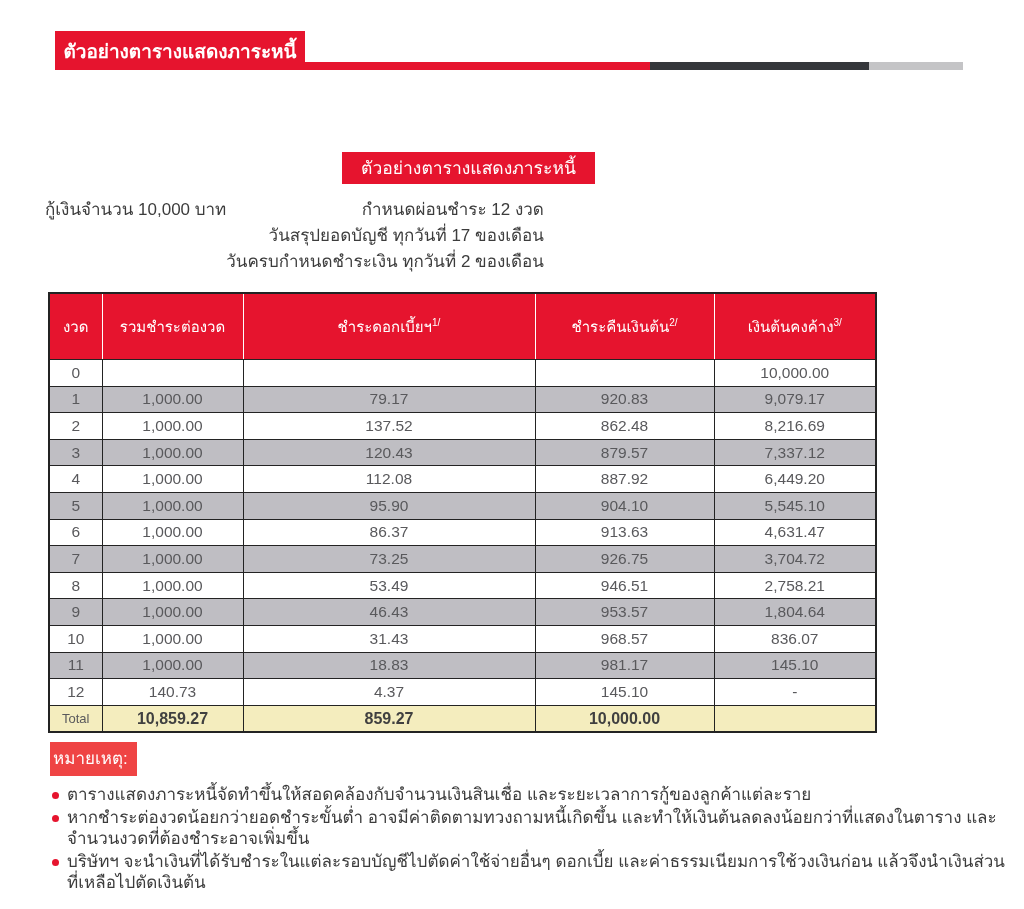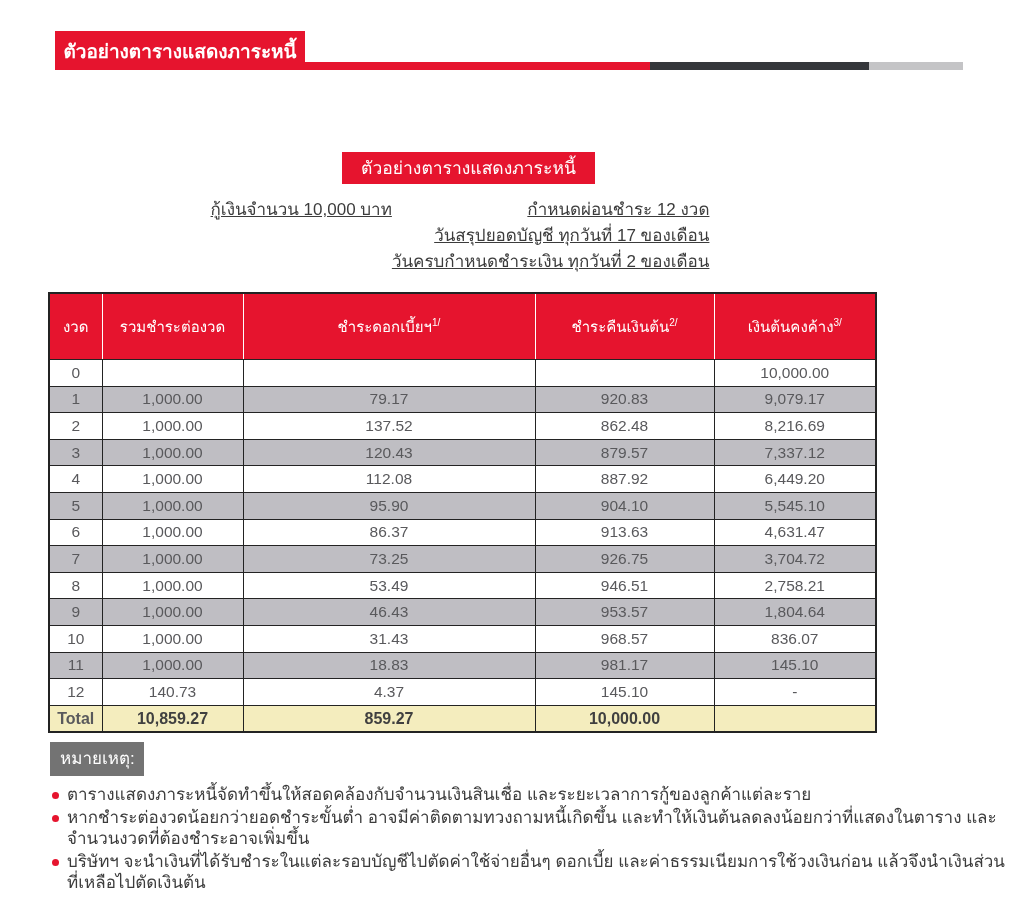--- a/index.html
+++ b/index.html
@@ -27,22 +27,22 @@
   .seg-light{left:849px;width:94px;background:var(--light);}
 
   
   .section-title{
     position:absolute;left:322px;top:152px;width:253px;height:32px;
     background:var(--red);color:#fff;display:flex;align-items:center;justify-content:center;
     font-size:17.5px;
   }
 
   
-  .info{position:absolute;left:25px;top:197px;width:830px;display:flex;justify-content:center;
-        font-size:17px;color:var(--ink);text-decoration:underline;}
+  .info{position:absolute;left:25px;top:197px;width:830px;display:flex;justify-content:flex-start;
+        font-size:17px;color:var(--ink);}
   .info-left div,.info-right div{line-height:26px;white-space:nowrap;}
   .info-right{text-align:right;}
 
   
   table.debt{
     position:absolute;left:28px;top:292px;width:827px;
     border-collapse:collapse;table-layout:fixed;
     border:2px solid var(--border);
   }
   table.debt th{
@@ -51,27 +51,27 @@
     border-right:1.5px solid #ffffff;border-bottom:1.5px solid var(--border);
   }
   table.debt th:last-child{border-right:none;}
   table.debt th sup{font-size:10px;line-height:0;}
   table.debt td{
     height:25.6px;padding:0;text-align:center;font-size:15.5px;color:var(--cellink);
     border:1.5px solid var(--border);background:#ffffff;
   }
   table.debt tr.alt td{background:var(--rowgray);}
   table.debt tr.total td{background:var(--yellow);font-weight:bold;color:#404040;font-size:16px;}
-  table.debt tr.total td.tlabel{font-weight:bold;color:var(--cellink);font-size:16px;}
+  table.debt tr.total td.tlabel{font-weight:normal;color:var(--cellink);font-size:13px;}
 
   
   .notes{position:absolute;left:30px;top:742px;width:985px;}
   .notes-heading{
-    display:inline-block;background:#737373;color:#ffffff;
-    font-size:17px;padding:2px 9px 5px 10px;
+    display:inline-block;background:#ef4444;color:#ffffff;
+    font-size:17px;padding:2px 9px 5px 3px;
   }
   .notes-list{margin-top:8px;}
   .note{display:flex;margin:0 0 1px 0;}
   .dot{flex:0 0 auto;width:7px;height:7px;border-radius:50%;background:var(--red);margin:8px 8px 0 2px;}
   .note-text{font-size:17px;color:var(--ink);}
   .note-text div{line-height:21.5px;}
 </style>
 </head>
 <body>
 

